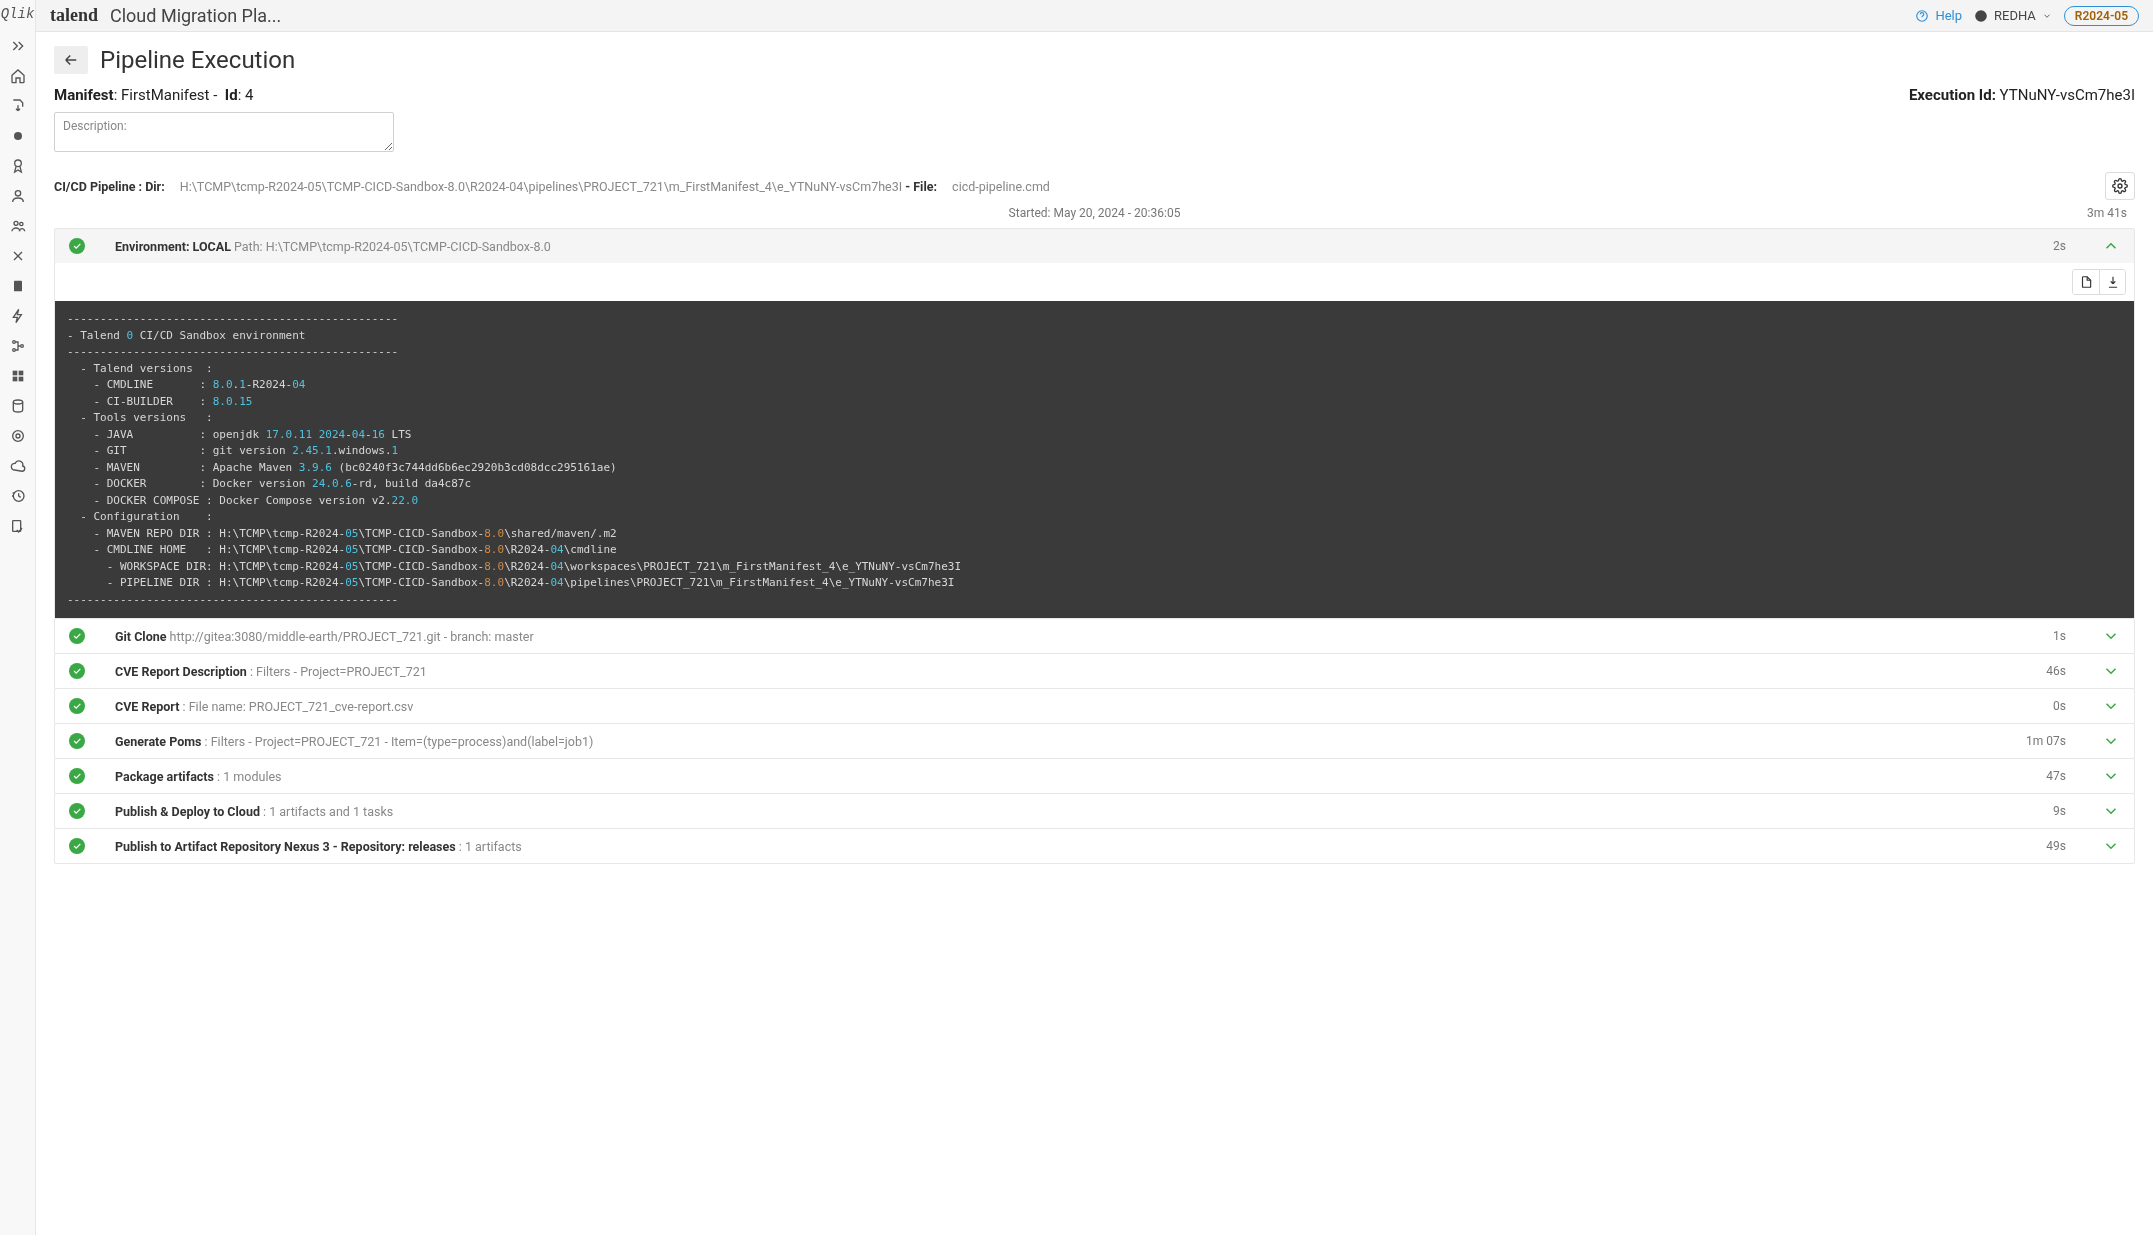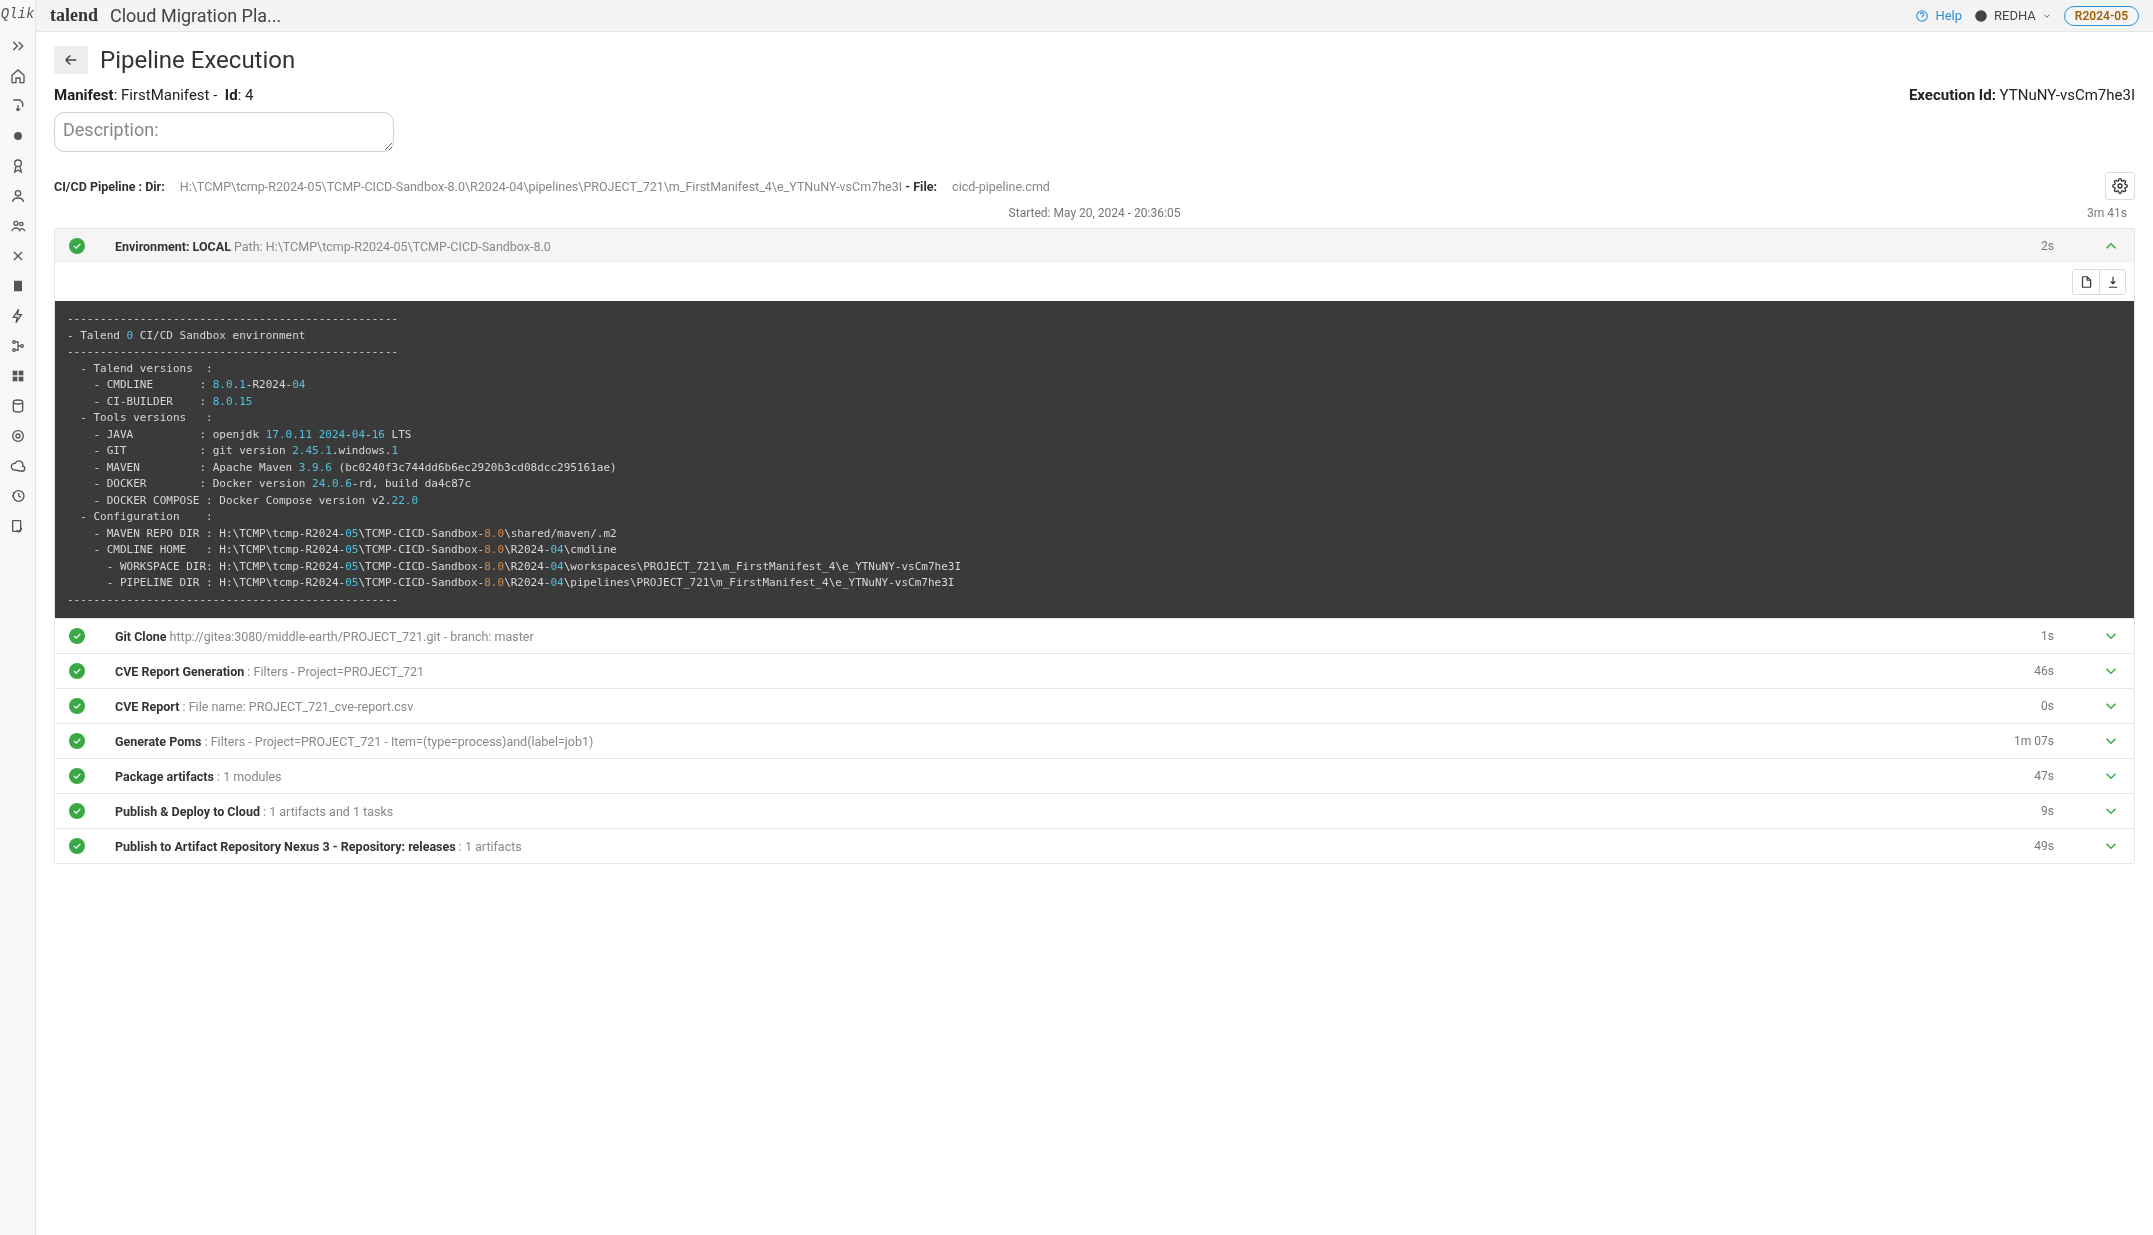--- a/index.html
+++ b/index.html
@@ -43,21 +43,21 @@
     width: 34px; height: 28px; background: #eee; border-radius: 2px; display: flex; align-items: center; justify-content: center;
   }
   .page-title { font-size: 24px; font-weight: 400; color: #333; }
 
   .meta-row { display: flex; align-items: flex-end; justify-content: space-between; margin-bottom: 8px; }
   .meta-left { display: flex; flex-wrap: wrap; gap: 6px; align-items: center; }
   .meta-left span { font-size: 15px; }
   .meta-right span { font-size: 15px; }
 
   .desc-box {
-    width: 340px; min-height: 40px; border: 1px solid #d0d0d0; border-radius: 10px; padding: 6px 8px; color: #888; font-size: 18px;
+    width: 340px; min-height: 40px; border: 1px solid #d0d0d0; border-radius: 2px; padding: 6px 8px; color: #888; font-size: 12px;
     margin-bottom: 20px; resize: both; overflow: auto;
   }
 
   .dir-row { display: flex; align-items: center; justify-content: space-between; margin-bottom: 6px; }
   .dir-row .text { font-size: 12.5px; color: #333; }
   .dir-row .text .path { color: #888; padding-left: 12px; }
   .gear-btn { width: 30px; height: 28px; border: 1px solid #dcdcdc; border-radius: 3px; display: flex; align-items: center; justify-content: center; }
 
   .time-row { display: flex; align-items: center; justify-content: center; font-size: 12px; color: #777; margin-bottom: 8px; position: relative; }
   .time-row .duration { position: absolute; right: 8px; color: #777; font-size: 12px; }
@@ -67,21 +67,21 @@
   }
   .step.head { background: #f5f5f5; }
   .step-row {
     display: flex; align-items: center; padding: 8px 14px; gap: 30px; font-size: 12.5px;
   }
   .check { width: 16px; height: 16px; border-radius: 50%; background: #39a845; display: flex; align-items: center; justify-content: center; flex: 0 0 16px;}
   .check svg { width: 10px; height: 10px; stroke: #fff; }
   .step-label { flex: 1; color: #333; }
   .step-label b { font-weight: 700; }
   .step-label .sub { color: #888; }
-  .step-dur { color: #777; font-size: 12px; margin-right: 18px; }
+  .step-dur { color: #777; font-size: 12px; margin-right: 6px; }
   .chevron { width: 18px; height: 18px; color: #39a845; display: flex; align-items: center; justify-content: center; }
 
   .log-toolbar { display: flex; justify-content: flex-end; padding: 6px 8px; background: #fff; border-left: 1px solid #e7e7e7; border-right: 1px solid #e7e7e7; }
   .log-toolbar .tb-btn-group { display: flex; border: 1px solid #dcdcdc; border-radius: 3px; overflow: hidden; }
   .log-toolbar .tb-btn { width: 26px; height: 24px; display: flex; align-items: center; justify-content: center; background: #fff; }
   .log-toolbar .tb-btn + .tb-btn { border-left: 1px solid #dcdcdc; }
 
   .console {
     background: #3a3a3a; color: #d7d7d7; font-family: "Consolas","Menlo",monospace; font-size: 11px; line-height: 1.5;
     padding: 10px 12px; white-space: pre; overflow-x: auto; border-left: 1px solid #e7e7e7; border-right: 1px solid #e7e7e7;
@@ -329,21 +329,21 @@
               </div>
             </div>
           </div>
           <div class="step">
             <div class="step-row">
               <div class="check">
                 <svg viewBox="0 0 24 24" fill="none" stroke-width="3">
                   <path d="M5 12l5 5L20 7"></path>
                 </svg>
               </div>
-              <div class="step-label"><b>CVE Report Generation</b><span class="sub"> : Filters - Project=PROJECT_721</span></div>
+              <div class="step-label"><b>CVE Report Description</b><span class="sub"> : Filters - Project=PROJECT_721</span></div>
               <div class="step-dur">46s</div>
               <div class="chevron">
                 <svg viewBox="0 0 24 24" fill="none" stroke="currentColor" stroke-width="2">
                   <path d="M6 9l6 6 6-6"></path>
                 </svg>
               </div>
             </div>
           </div>
           <div class="step">
             <div class="step-row">

